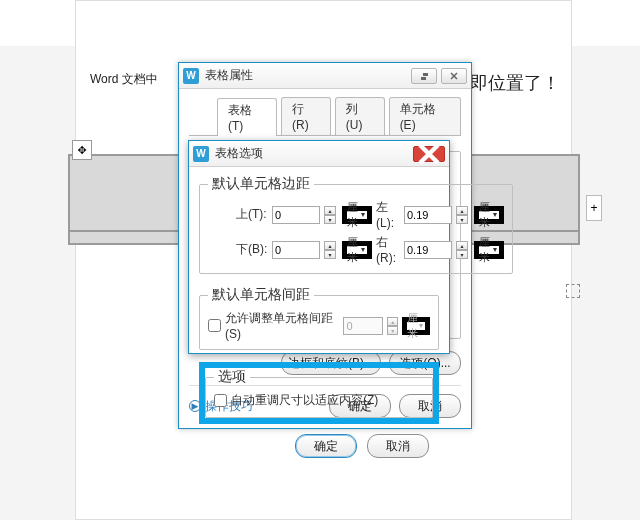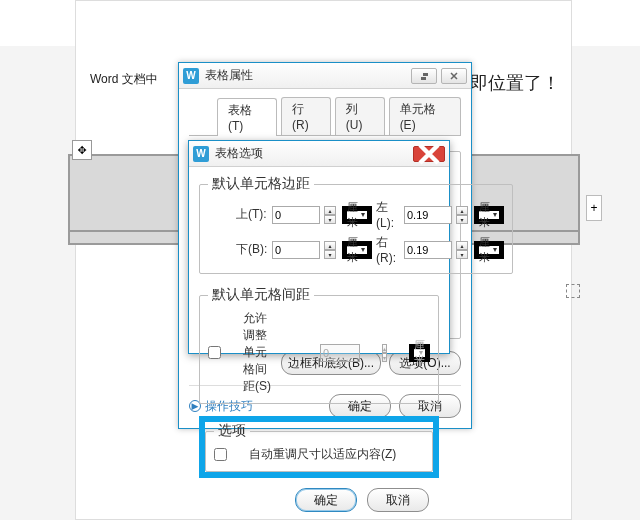--- a/index.html
+++ b/index.html
@@ -46,21 +46,21 @@
   .close-btn svg path { stroke: #fff; stroke-width: 1.5; }
 
   .margin-grid { display: grid; grid-template-columns: 32px 48px 14px 30px 24px 48px 14px 30px; gap: 4px 4px; align-items: center; font-size: 12px; margin-left: 28px; }
   .num-input { height: 18px; border: 1px solid #aaa; padding: 0 2px; font-size: 11px; }
   .spin { width: 12px; height: 18px; display: flex; flex-direction: column; }
   .spin div { flex: 1; border: 1px solid #aaa; font-size: 6px; display: flex; align-items: center; justify-content: center; background: linear-gradient(#fff,#e6e6e6); }
   .unit-sel { height: 18px; border: 5px solid #000000; font-size: 11px; background: #fff; display: flex; align-items: center; justify-content: center; position: relative; }
   .unit-sel:after { content: "▾"; font-size: 8px; position: absolute; right: 2px; }
   .unit-sel.disabled { color: #aaa; }
 
-  .cb-row { display: flex; align-items: center; gap: 22px; font-size: 12px; }
+  .cb-row { display: flex; align-items: center; gap: 4px; font-size: 12px; }
   input[type=checkbox] { width: 13px; height: 13px; margin: 0; }
   .red-box { border: 6px solid #0ea5e9; padding: 0; }
 
   .spacer { flex: 1; }
   .disabled { color: #aaa; }
 </style>
 </head>
 <body>
 
 <div class="page-bg"></div>

